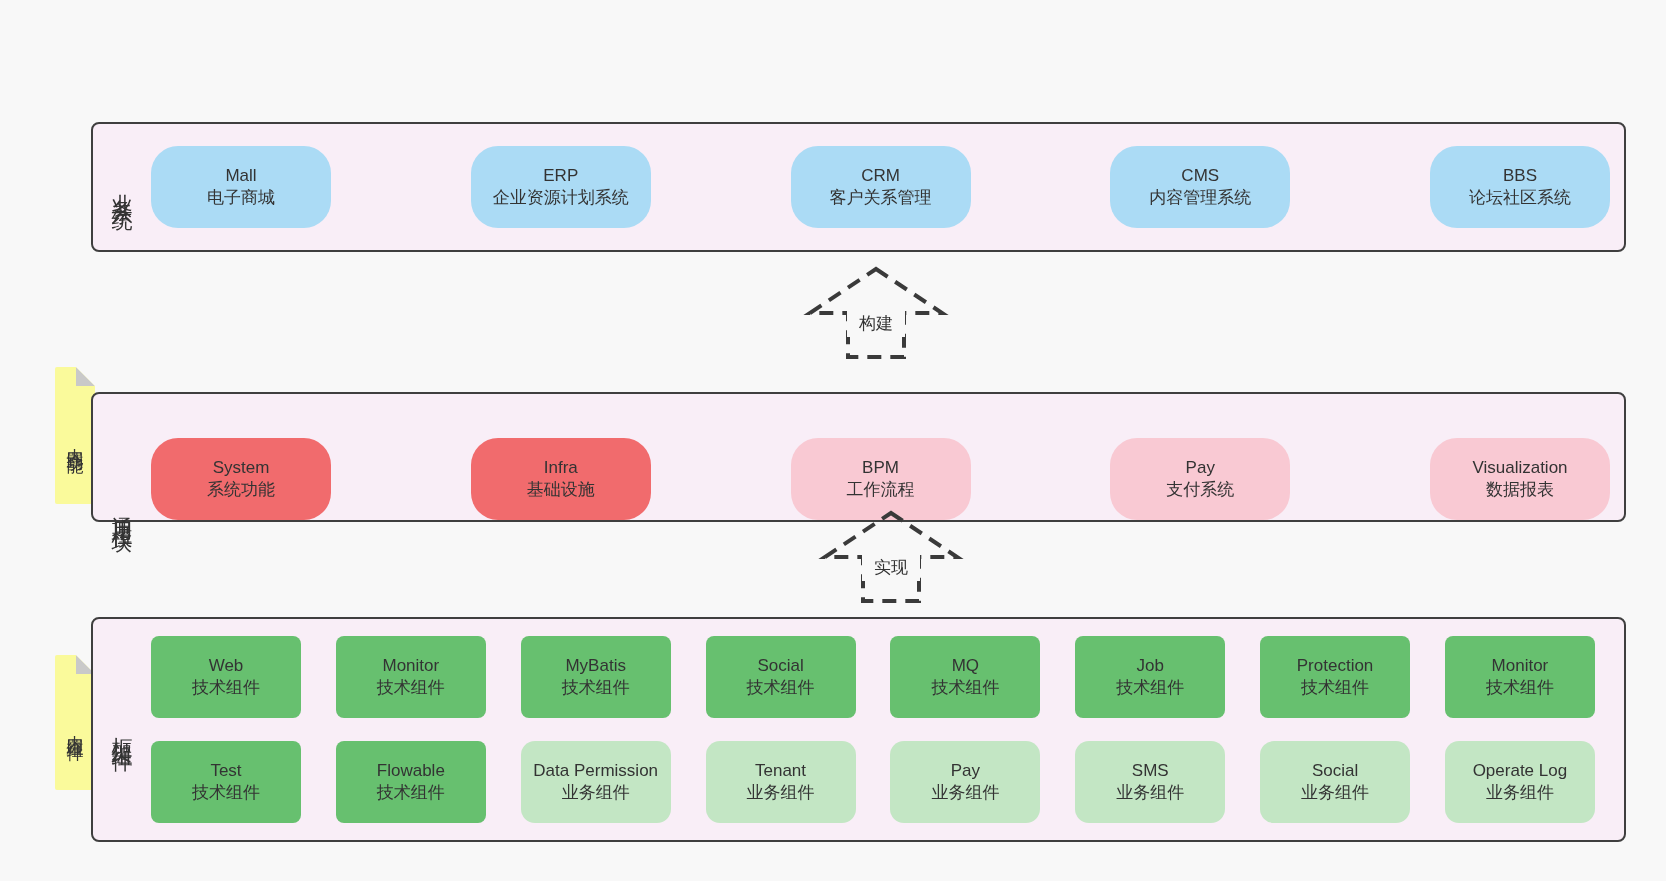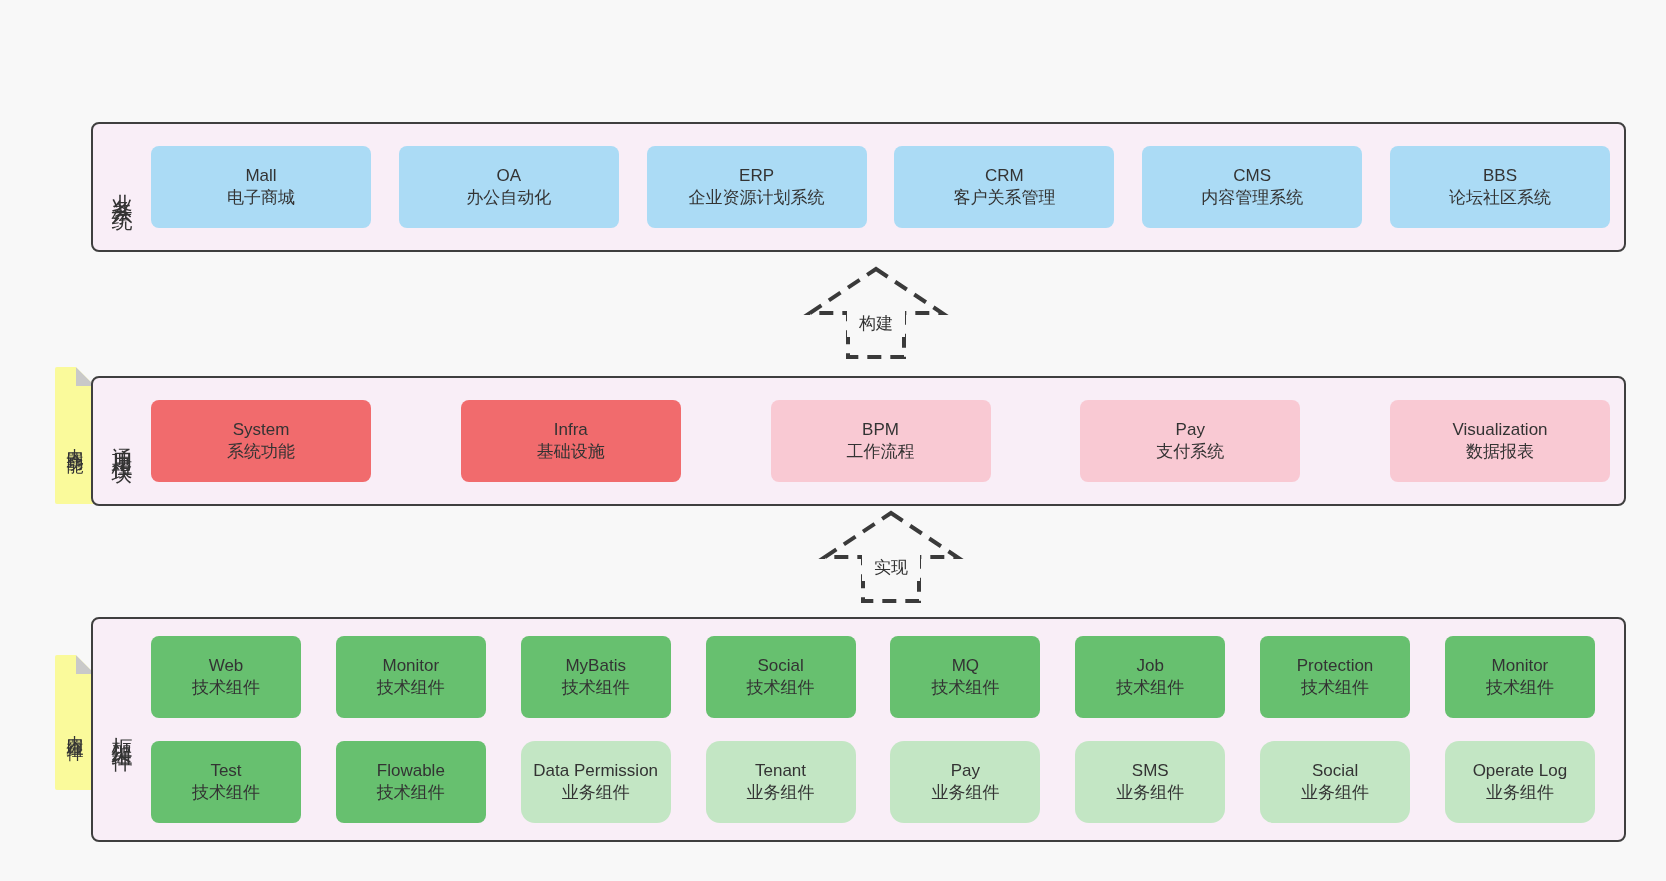--- a/index.html
+++ b/index.html
@@ -83,21 +83,21 @@
     display: flex;
     flex-direction: column;
     align-items: center;
     justify-content: center;
     text-align: center;
     color: var(--box_text, #333);
     font-size: 17px;
     line-height: 1.32;
     padding: 0 12px;
   }
-  .w202 { width: 220px; }
+  .w202 { width: 180px; border-radius: 27px; }
   .w150 { width: 150px; }
   .box[data-variant="blue"]       { background: var(--blue, #abdbf5); }
   .box[data-variant="red"]        { background: var(--red, #f16b6d); }
   .box[data-variant="pink"]       { background: var(--pink, #f9c9d3); }
   .box[data-variant="green"]      { background: var(--green, #67c06f); }
   .box[data-variant="lightgreen"] { background: var(--lightgreen, #c3e6c4); border-radius: 14px; }
 
   
   .arrow-layer { position: absolute; left: 0; top: 0; pointer-events: none; }
   .arrow-path {
@@ -132,44 +132,40 @@
 
   <div class="panel" style="top:122px; height:130px;">
     <div class="panel-label vtext">业务系统</div>
     <div class="panel-content">
       <div class="box-row">
         <div class="box w202" data-variant="blue">
           <div>Mall</div>
           <div>电子商城</div>
         </div>
         <div class="box w202" data-variant="blue">
-          <div>OA</div>
-          <div>办公自动化</div>
-        </div>
-        <div class="box w202" data-variant="blue">
           <div>ERP</div>
           <div>企业资源计划系统</div>
         </div>
         <div class="box w202" data-variant="blue">
           <div>CRM</div>
           <div>客户关系管理</div>
         </div>
         <div class="box w202" data-variant="blue">
           <div>CMS</div>
           <div>内容管理系统</div>
         </div>
         <div class="box w202" data-variant="blue">
           <div>BBS</div>
           <div>论坛社区系统</div>
         </div>
       </div>
     </div>
   </div>
 
-  <div class="panel" style="top:376px; height:130px;">
+  <div class="panel" style="top:392px; height:130px;align-items:flex-end;">
     <div class="panel-label vtext">通用模块</div>
     <div class="panel-content">
       <div class="box-row">
         <div class="box w202" data-variant="red">
           <div>System</div>
           <div>系统功能</div>
         </div>
         <div class="box w202" data-variant="red">
           <div>Infra</div>
           <div>基础设施</div>

